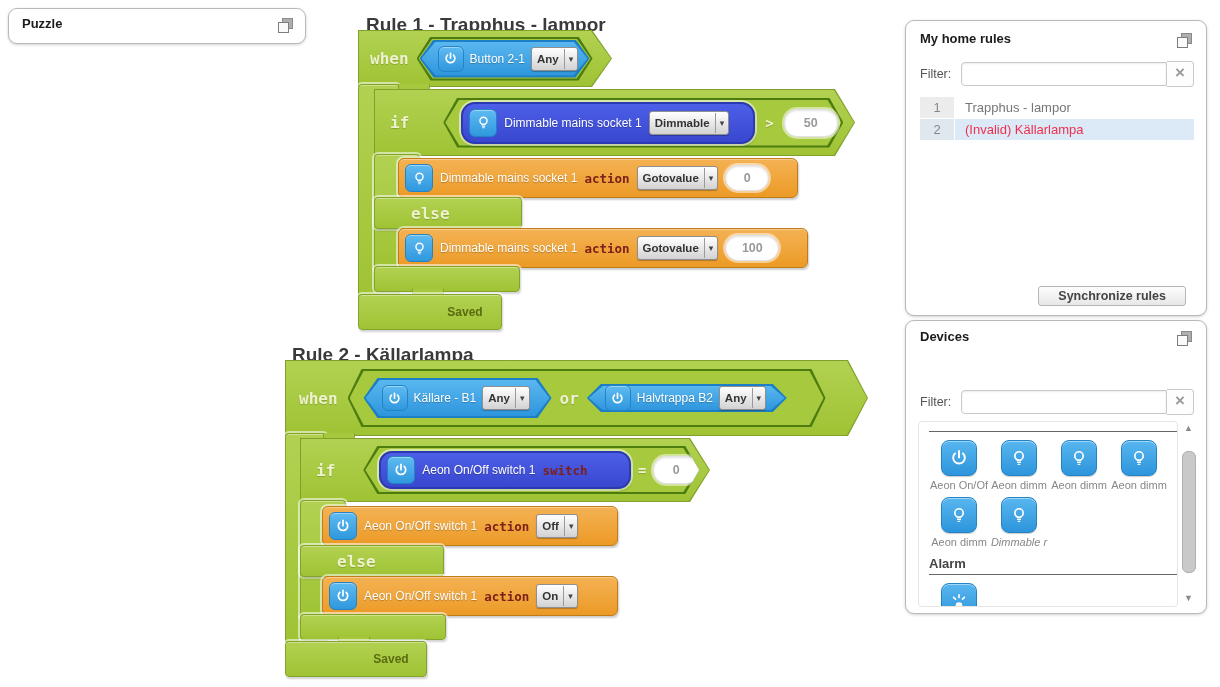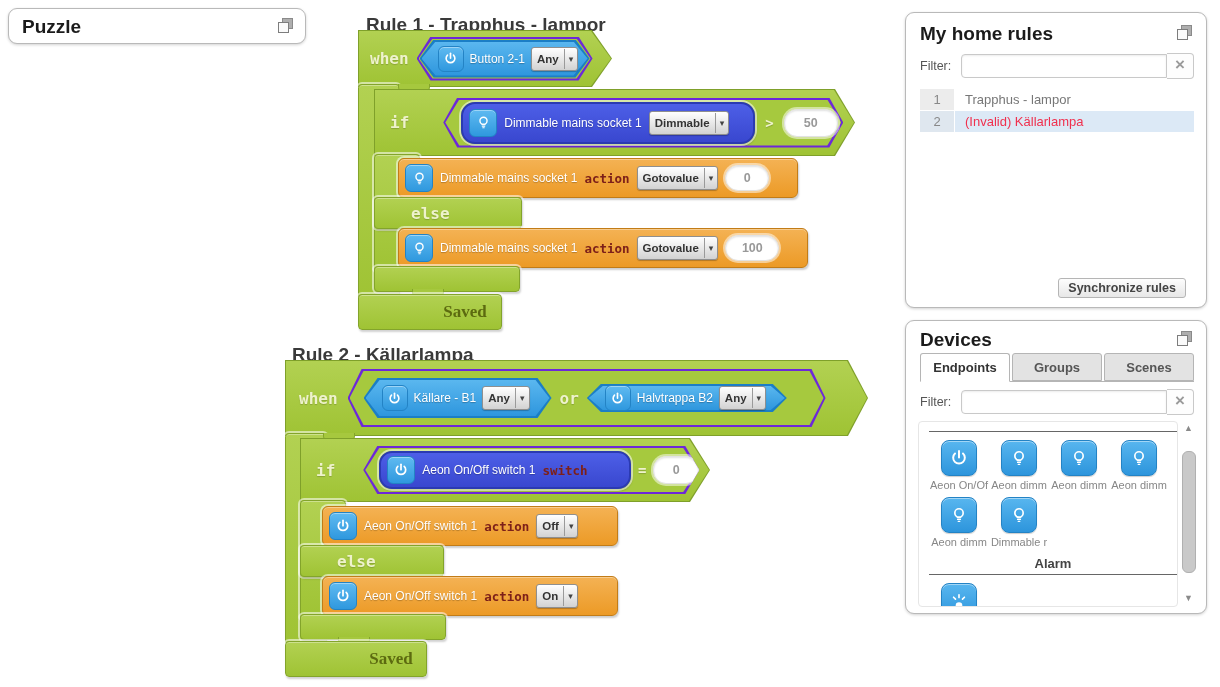--- a/index.html
+++ b/index.html
@@ -4,57 +4,57 @@
 <style>
   html,body{margin:0;padding:0;}
   body{
     position:relative;width:1220px;height:687px;overflow:hidden;
     background:#ffffff;font-family:"Liberation Sans",sans-serif;
     -webkit-font-smoothing:antialiased;
   }
   
   .panel{position:absolute;background:#fff;border:1px solid #b9b9b9;border-radius:9px;
          box-shadow:0 1px 3px rgba(0,0,0,.18);}
-  .panel-title{font-size:19px;font-weight:bold;color:#1b1b1b;}
+  .panel-title{font-size:13px;font-weight:bold;color:#1b1b1b;}
   .popout{position:absolute;width:15px;height:15px;cursor:pointer;}
   .popout .back{position:absolute;right:0;top:0;width:9px;height:9px;background:#aeaeae;border:1px solid #8a8a8a;}
   .popout .front{position:absolute;left:0;bottom:0;width:9px;height:9px;background:#fafafa;border:1px solid #7d7d7d;}
   
   .filter-label{font-size:12.5px;color:#555;}
   .filter-input{height:22px;border:1px solid #c9c9c9;border-radius:4px 0 0 4px;outline:none;
                 box-shadow:inset 0 1px 2px rgba(0,0,0,.08);font-size:13px;padding:0 6px;}
   .clear-btn{height:24px;width:26px;border:1px solid #c9c9c9;border-left:none;border-radius:0 4px 4px 0;
              background:#fdfdfd;color:#9a9a9a;font-size:17px;font-weight:bold;line-height:22px;
              text-align:center;cursor:pointer;}
   
   .grn{background:linear-gradient(#b2d152,#9fc334);}
   .green-rect{border:1px solid #83a42b;border-radius:4px;
               box-shadow:1px 2px 2px rgba(0,0,0,.18),inset 0 1px 0 rgba(255,255,255,.35),0 0 0 2px rgba(255,255,255,.55);padding-left:20px;}
   .pt-outer{position:absolute;background:#7fa02a;filter:drop-shadow(2px 2px 1px rgba(0,0,0,.18));}
   .pt-inner{position:absolute;left:1px;top:1px;right:1px;bottom:1px;}
   .pt-clip{clip-path:polygon(0 0,calc(100% - 20px) 0,100% 50%,calc(100% - 20px) 100%,0 100%);}
   .hex-clip{clip-path:polygon(14px 0,calc(100% - 14px) 0,100% 50%,calc(100% - 14px) 100%,14px 100%,0 50%);}
-  .socket-outer{position:relative;background:#6d28d9;}
+  .socket-outer{position:relative;background:#4d7c0f;}
   .socket-inner{position:absolute;left:2px;top:2px;right:2px;bottom:2px;background:#a6c93e;}
   .socket-content{position:relative;height:100%;display:flex;align-items:center;}
   .bhex-outer{position:relative;background:#1b7ec6;}
   .bhex-inner{position:absolute;left:2px;top:2px;right:2px;bottom:2px;
               background:linear-gradient(#5ab7ef,#2e96dd);}
   .bhex-content{position:relative;height:100%;display:flex;align-items:center;gap:6px;padding:0 18px 0 18px;}
   .royal{display:flex;align-items:center;gap:7px;padding:0 12px 0 6px;height:38px;
          background:linear-gradient(#4d5fe7,#3947cf);border:2px solid #2b3ab2;border-radius:14px;
          box-shadow:0 0 0 2px rgba(255,255,255,.55),1px 2px 2px rgba(0,0,0,.2);}
   .orange-block{position:absolute;display:flex;align-items:center;gap:7px;height:38px;padding:0 10px 0 6px;
          background:linear-gradient(#f4b254,#ec9a26);border:1px solid #c27c17;border-radius:6px;
          box-shadow:1px 2px 2px rgba(0,0,0,.2),inset 0 1px 0 rgba(255,255,255,.35),0 0 0 2px rgba(255,255,255,.55);}
   .kw{font-family:"DejaVu Sans Mono",monospace;font-weight:bold;font-size:16px;color:#eef2cc;
       text-shadow:0 1px 1px rgba(0,0,0,.18);}
   .kw-dark{font-family:"DejaVu Sans Mono",monospace;font-weight:bold;font-size:12.5px;color:#7d2019;}
   .blk-label{font-size:12px;color:#fff;text-shadow:0 1px 1px rgba(0,0,0,.25);white-space:nowrap;}
-  .saved{font-size:17px;font-weight:bold;color:#5c6a10;font-family:Liberation Serif, serif;}
+  .saved{font-size:12px;font-weight:bold;color:#5c6a10;}
   .rule-title{position:absolute;font-size:19px;font-weight:bold;color:#3a3a3a;white-space:nowrap;}
   .chip{flex:none;display:flex;align-items:center;justify-content:center;width:26px;height:26px;
         background:linear-gradient(#5fbaf1,#2f98de);border:1px solid #2383c5;border-radius:6px;
         box-shadow:inset 0 1px 0 rgba(255,255,255,.4);}
   .dropdown{display:inline-flex;align-items:center;height:22px;background:linear-gradient(#ffffff,#d2d2d2);
         border:1px solid #8f8f8f;border-radius:3px;box-shadow:0 1px 1px rgba(0,0,0,.25);cursor:pointer;white-space:nowrap;}
   .dd-label{font-size:11.5px;font-weight:bold;color:#333;padding:0 5px;}
   .dd-arrow{font-size:9px;color:#444;border-left:1px solid #9a9a9a;padding:0 4px;line-height:20px;}
   .pill{display:flex;align-items:center;justify-content:center;height:26px;background:#fff;
         border:1px solid #e2e2e2;border-radius:13px;font-size:12.5px;font-weight:bold;color:#999;
@@ -64,21 +64,21 @@
   .tab-bump{position:absolute;width:30px;height:9px;background:#a6c83e;border:1px solid #83a42b;
             border-top:none;border-radius:0 0 7px 7px;}
   
   .list-row{display:flex;height:21px;align-items:center;border-bottom:1px solid #fff;font-size:13px;}
   .list-num{width:34px;text-align:center;color:#888;background:#ececec;border-right:1px solid #fff;
             height:100%;line-height:21px;flex:none;}
   .list-name{padding-left:10px;color:#777;}
   .row-invalid{background:#dce9f6;}
   .row-invalid .list-num{background:#dfe7ef;}
   .row-invalid .list-name{color:#f0304e;}
-  .sync-btn{position:absolute;padding:2px 9px;font-size:12.5px;font-weight:bold;color:#444;
+  .sync-btn{position:absolute;padding:2px 19px;font-size:12.5px;font-weight:bold;color:#444;
             background:linear-gradient(#fdfdfd,#e7e7e7);border:1px solid #b5b5b5;border-radius:3px;cursor:pointer;}
   .tab{flex:1;text-align:center;font-size:13px;font-weight:bold;padding:6px 0 5px 0;
        border:1px solid #b5b5b5;background:#e3e3e3;color:#555;border-radius:3px 3px 0 0;cursor:pointer;}
   .tab.active{background:#fff;color:#333;border-bottom-color:#fff;}
   .sec-head{font-size:13px;font-weight:bold;color:#444;}
   .sec-rule{border:none;border-top:1px solid #666;margin:3px 0 0 0;}
   .dev-icon{display:flex;align-items:center;justify-content:center;width:34px;height:34px;margin:0 auto;
         background:linear-gradient(#58b6ef,#2d95dc);border:1px solid #2383c5;border-radius:8px;
         box-shadow:inset 0 1px 0 rgba(255,255,255,.45),0 1px 1px rgba(0,0,0,.2);cursor:pointer;}
   .dev-label{font-size:11px;color:#878787;text-align:center;margin-top:3px;white-space:nowrap;overflow:hidden;}
@@ -309,21 +309,21 @@
       <span class="dd-arrow">▾</span>
   </span>
 </div>
 
 <div class="grn green-rect" style="position:absolute;left:300px;top:614px;width:124px;height:24px;"></div>
 <div class="tab-bump" style="left:338px;top:637px;"></div>
 <div class="grn green-rect" style="position:absolute;left:285px;top:641px;width:120px;height:34px;display:flex;align-items:center;justify-content:center;">
   <span class="saved" style="margin-left:50px;">Saved</span>
 </div>
 
-<div class="panel" style="left:905px;top:12px;width:300px;height:294px;">
+<div class="panel" style="left:905px;top:20px;width:300px;height:294px;">
   <span class="panel-title" style="position:absolute;left:14px;top:10px;">My home rules</span>
   <span class="popout" style="right:14px;top:12px;">
       <span class="back"></span>
       <span class="front"></span>
     </span>
   <div style="position:absolute;left:14px;top:40px;right:12px;display:flex;align-items:center;">
     <span class="filter-label">Filter:</span>
     <input class="filter-input" style="flex: 1 1 0%; margin-left: 10px;" value="">
     <span class="clear-btn">×</span>
   </div>
@@ -340,25 +340,20 @@
   <button class="sync-btn" style="right:20px;bottom:9px;">Synchronize rules</button>
 </div>
 
 <div class="panel" style="left:905px;top:320px;width:300px;height:292px;">
   <span class="panel-title" style="position:absolute;left:14px;top:8px;">Devices</span>
   <span class="popout" style="right:14px;top:10px;">
       <span class="back"></span>
       <span class="front"></span>
     </span>
 
-  <div style="position:absolute;left:14px;top:32px;right:12px;display:flex;gap:2px;border-bottom:1px solid #b5b5b5;">
-    <div class="tab active" style="margin-bottom:-1px;">Endpoints</div>
-    <div class="tab">Groups</div>
-    <div class="tab">Scenes</div>
-  </div>
 
   <div style="position:absolute;left:14px;top:68px;right:12px;display:flex;align-items:center;">
     <span class="filter-label">Filter:</span>
     <input class="filter-input" style="flex: 1 1 0%; margin-left: 10px;" value="">
     <span class="clear-btn">×</span>
   </div>
 
   <div style="position:absolute;left:12px;top:100px;right:28px;bottom:6px;border:1px solid #e6e6e6;border-radius:4px;overflow:hidden;padding:6px 0 0 10px;">
     <hr class="sec-rule">
     <div style="display:flex;margin-top:8px;">
@@ -402,31 +397,31 @@
     <div style="display:flex;margin-top:6px;">
       <div style="width:60px;" class="device-cell">
         <span class="dev-icon">
           <svg viewBox="0 0 24 24" width="20" height="20">
               <circle cx="12" cy="9.5" r="5" fill="none" stroke="#fff" stroke-width="2"></circle>
               <path d="M9.8 15h4.4M10.3 17.3h3.4M11 19.5h2" stroke="#fff" stroke-width="1.5" stroke-linecap="round"></path>
             </svg>
         </span>
         <div class="dev-label">Aeon dimm</div>
       </div>
-      <div style="width:60px;" class="device-cell">
+      <div style="width:60px;font-style:italic;" class="device-cell">
         <span class="dev-icon">
           <svg viewBox="0 0 24 24" width="20" height="20">
               <circle cx="12" cy="9.5" r="5" fill="none" stroke="#fff" stroke-width="2"></circle>
               <path d="M9.8 15h4.4M10.3 17.3h3.4M11 19.5h2" stroke="#fff" stroke-width="1.5" stroke-linecap="round"></path>
             </svg>
         </span>
         <div class="dev-label">Dimmable r</div>
       </div>
     </div>
-    <div class="sec-head" style="margin-top:8px;text-align:center;">Alarm</div>
+    <div class="sec-head" style="margin-top:8px;">Alarm</div>
     <hr class="sec-rule">
     <div style="display:flex;margin-top:8px;">
       <div style="width:60px;" class="device-cell">
         <span class="dev-icon">
           <svg viewBox="0 0 24 24" width="20" height="20">
               <g stroke="#fff" stroke-width="2" stroke-linecap="round" fill="none">
                 <path d="M12 4.5v3.2"></path>
                 <path d="M5.5 7.5l2.3 2.3"></path>
                 <path d="M18.5 7.5l-2.3 2.3"></path>
               </g>

